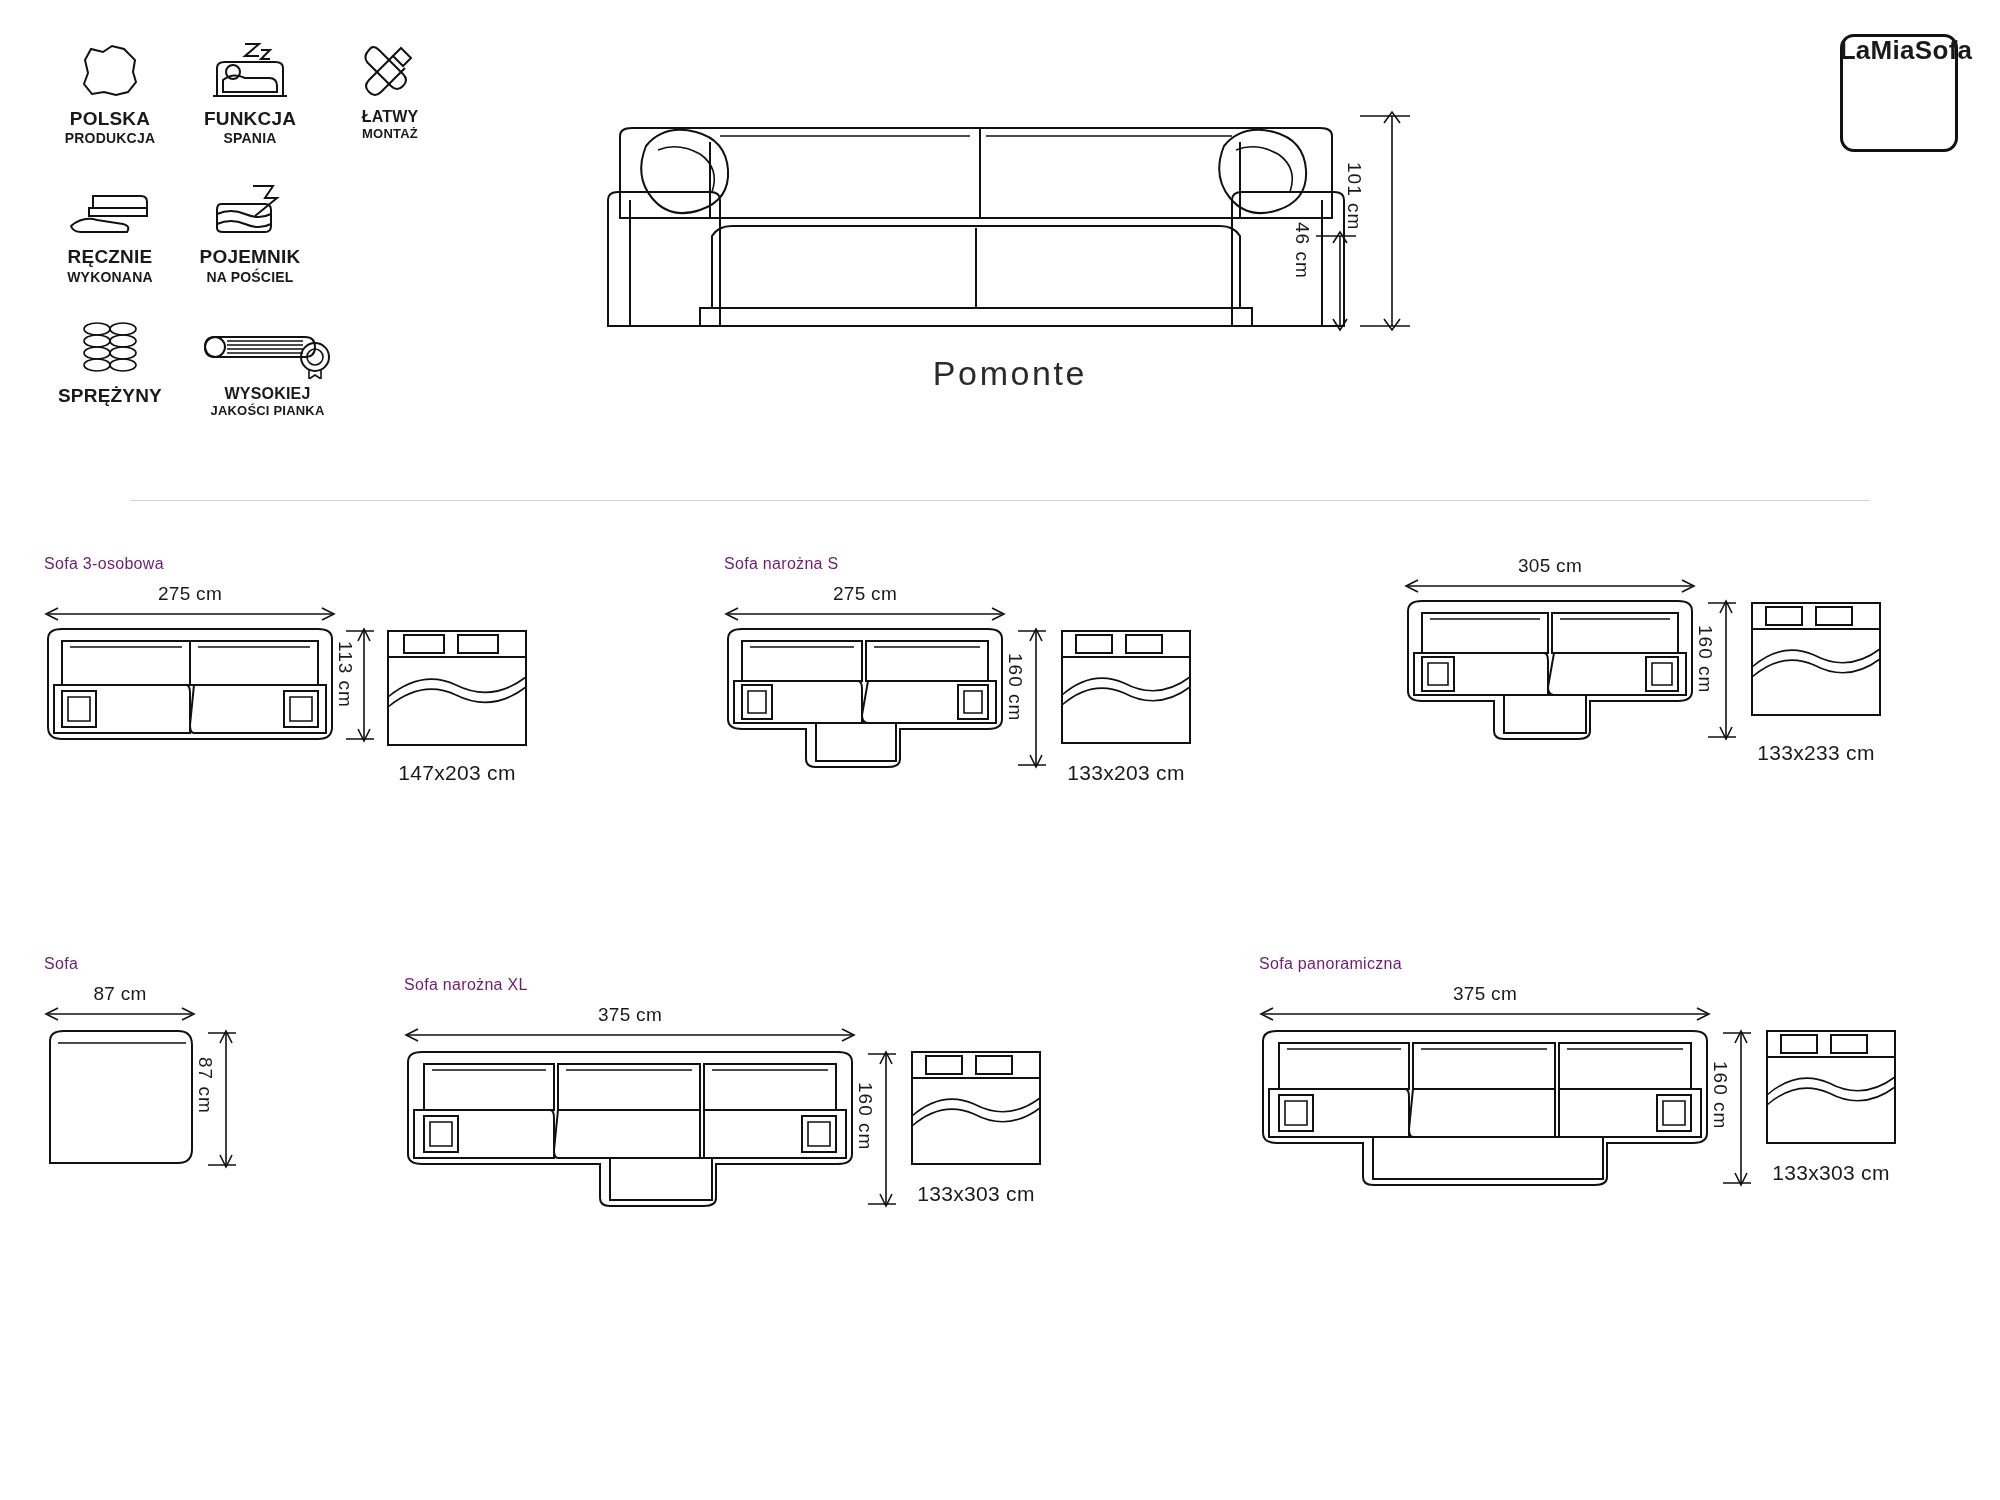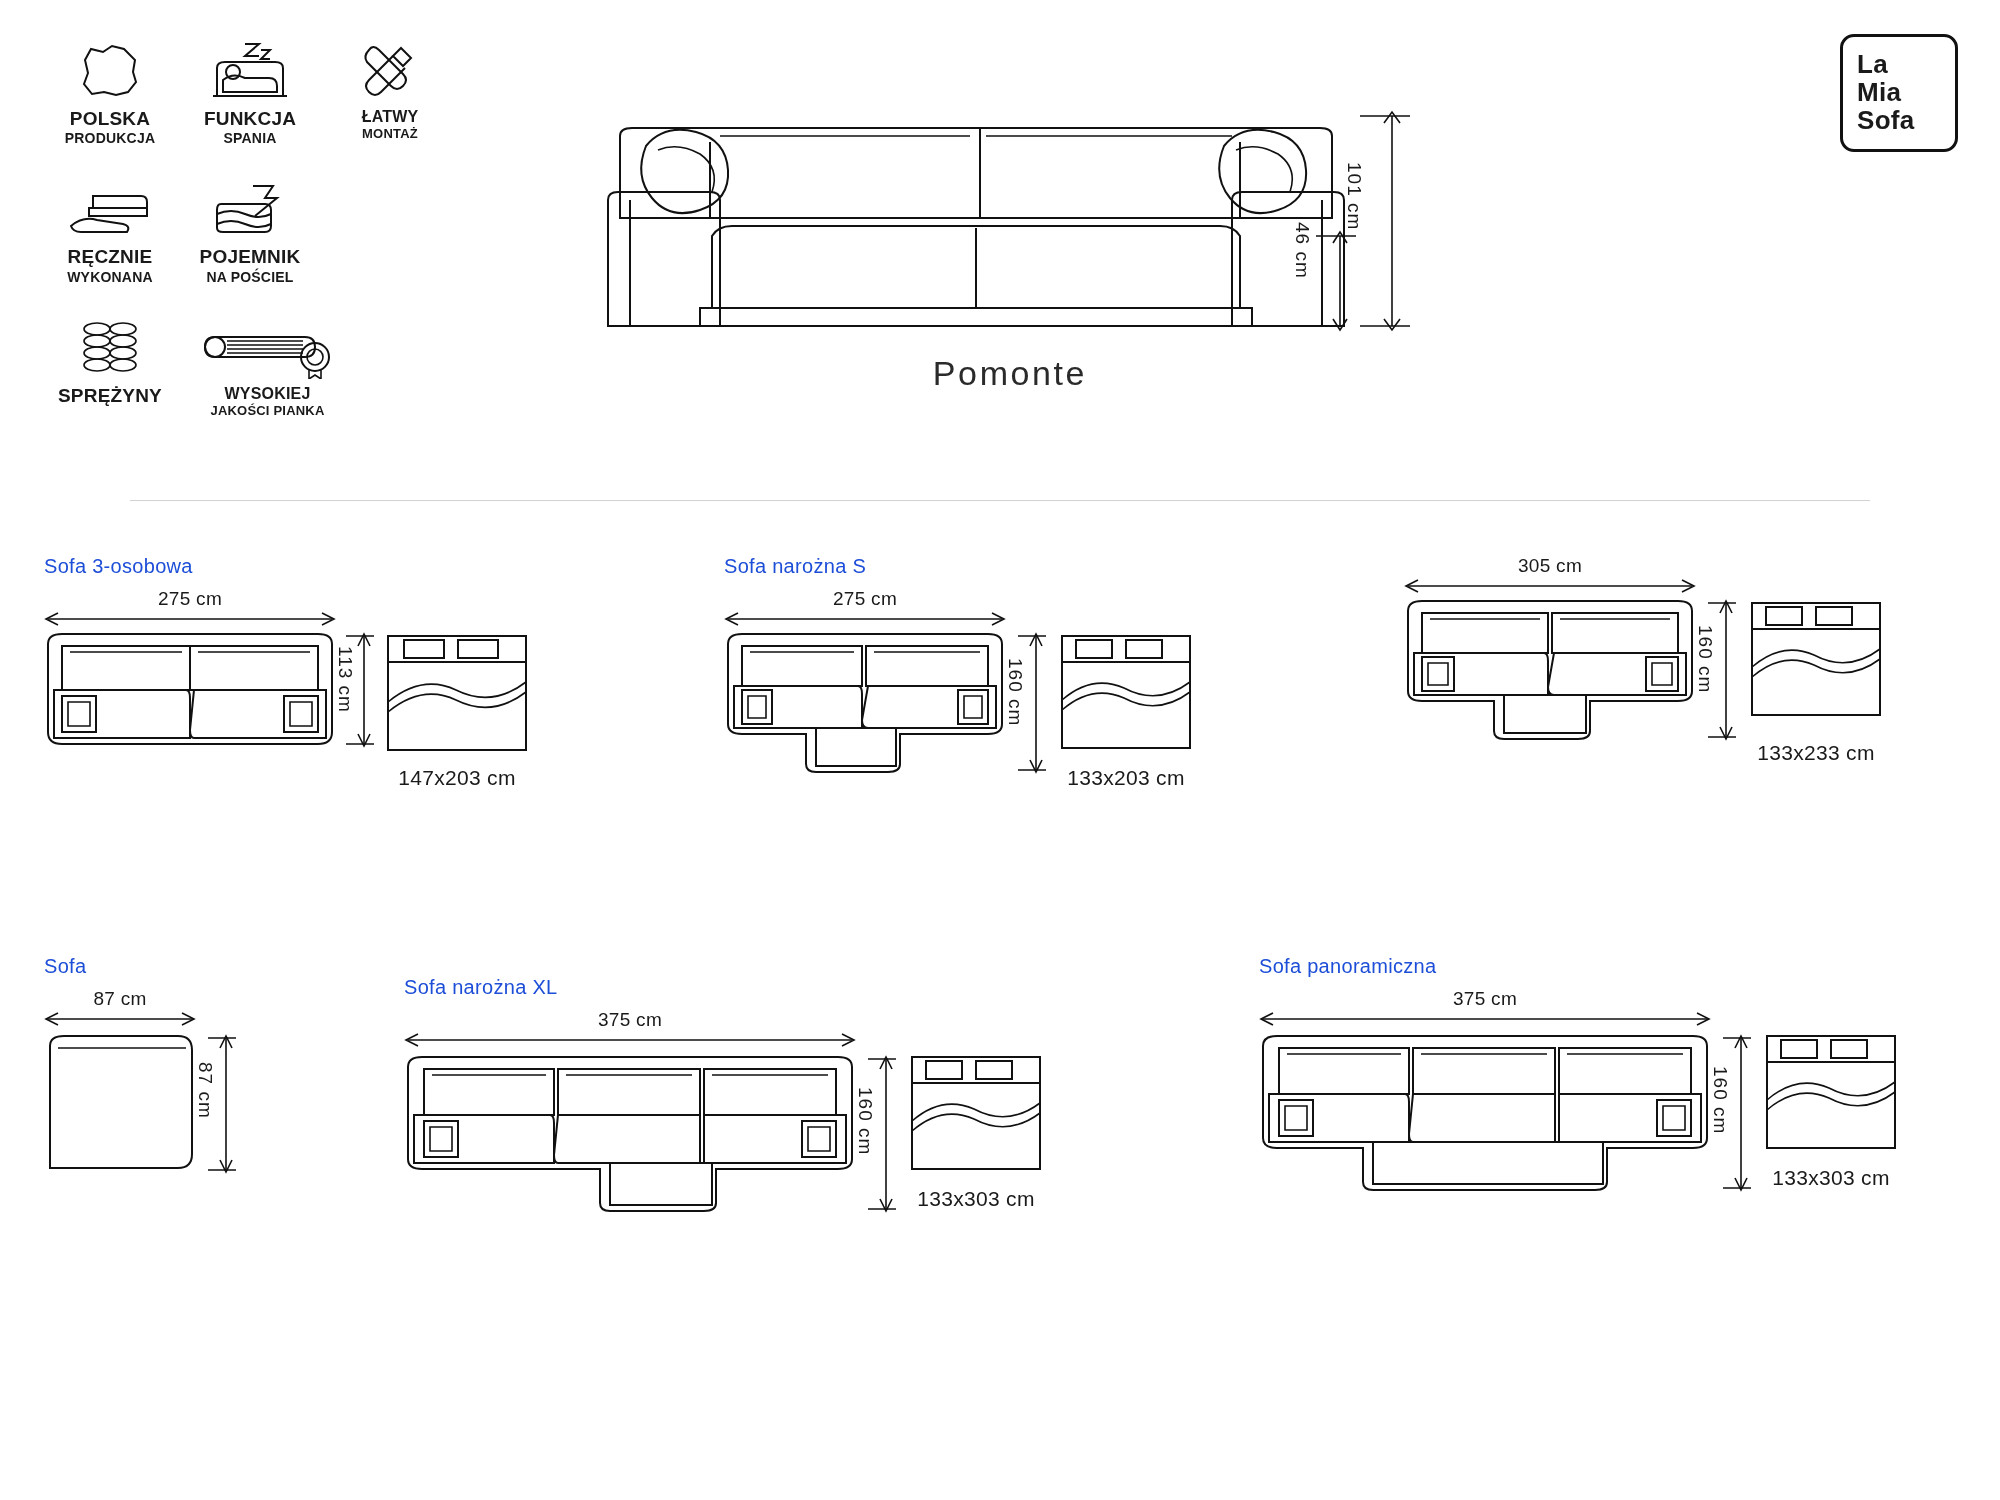--- a/index.html
+++ b/index.html
@@ -61,21 +61,21 @@
   #logo {
     position: absolute;
     right: 42px;
     top: 34px;
     width: 118px;
     height: 118px;
     border: 3px solid #111;
     border-radius: 14px;
     box-sizing: border-box;
     display: flex;
-    flex-direction: column;
+    flex-direction: row;
     justify-content: center;
     padding-left: 14px;
   }
   #logo .line {
     font-size: 26px;
     font-weight: bold;
     line-height: 1.07;
     letter-spacing: .3px;
   }
 
@@ -102,22 +102,22 @@
     width: 1740px;
     height: 1px;
     background: #d2d2d2;
   }
 
   
   .variant {
     position: absolute;
   }
   .variant .vtitle {
-    font-size: 20px;
-    color: #1d4ed8;
+    font-size: 16px;
+    color: #701a75;
     letter-spacing: .3px;
     margin: 0 0 10px 4px;
   }
   .vrow {
     display: flex;
     align-items: flex-start;
   }
   .dimtext {
     font-size: 19px;
     color: #1a1a1a;

